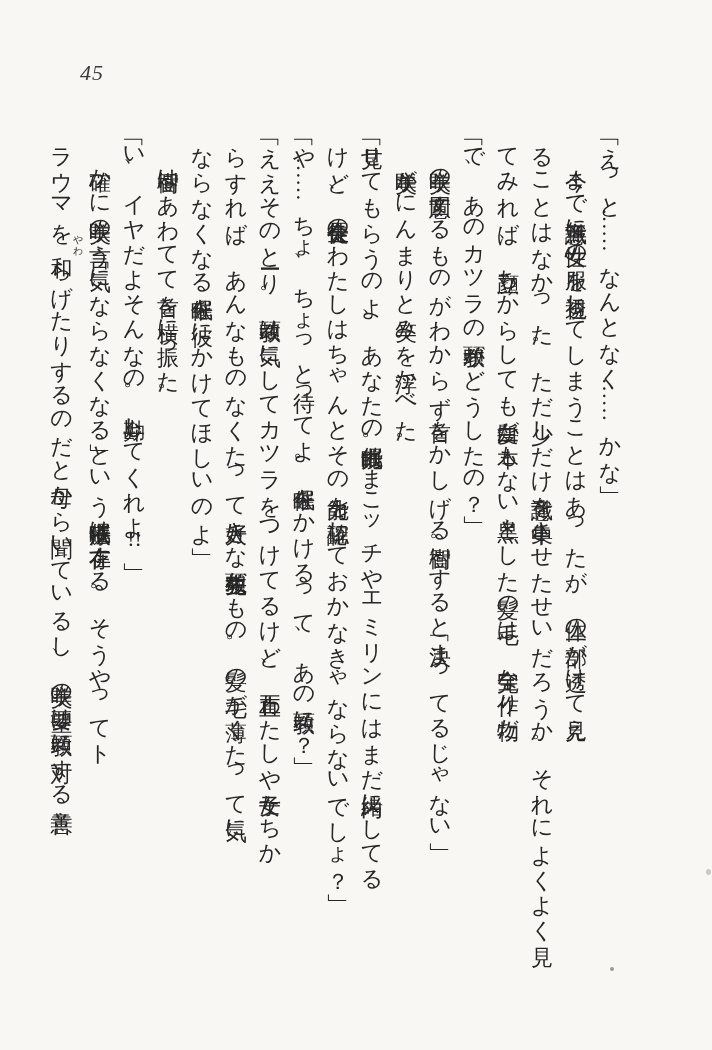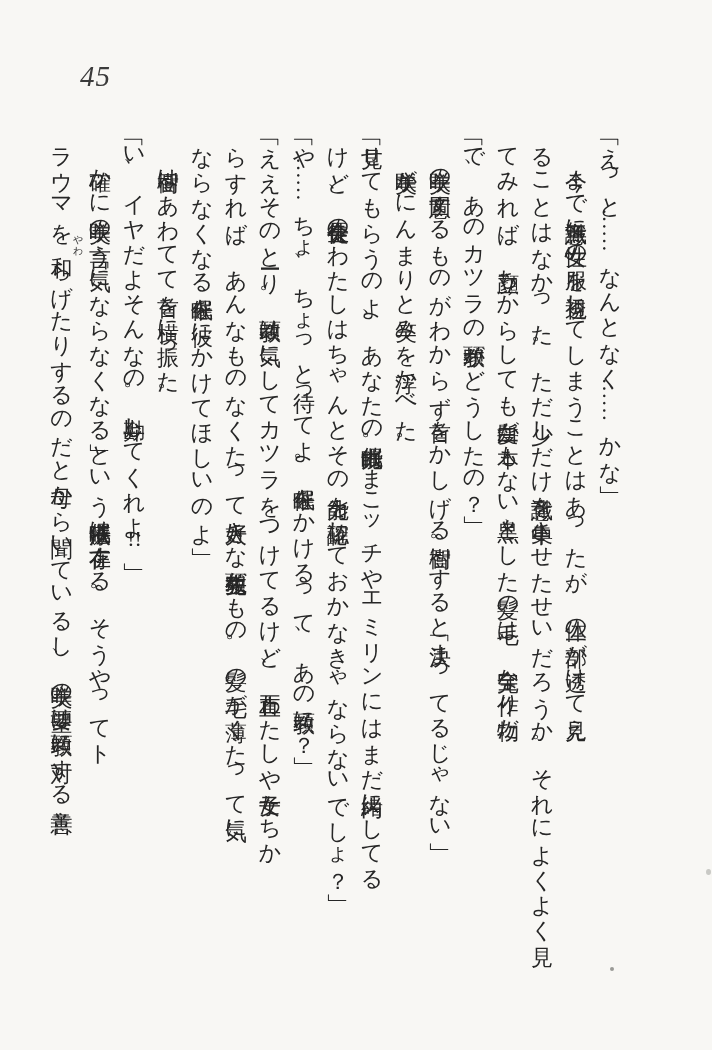--- a/index.html
+++ b/index.html
@@ -12,21 +12,21 @@
     width: 712px;
     height: 1050px;
     background: #f8f7f4;
     overflow: hidden;
     font-family: "Liberation Serif", "DejaVu Serif", serif;
   }
   .page-number {
     position: absolute;
     top: 60px;
     left: 80px;
-    font-size: 29px;
+    font-size: 22px;
     font-style: italic;
     color: #3b3b3b;
     letter-spacing: 1px;
   }
   .text-block {
     position: absolute;
     top: 132px;
     right: 85px;
     height: 862px;
     writing-mode: vertical-rl;

